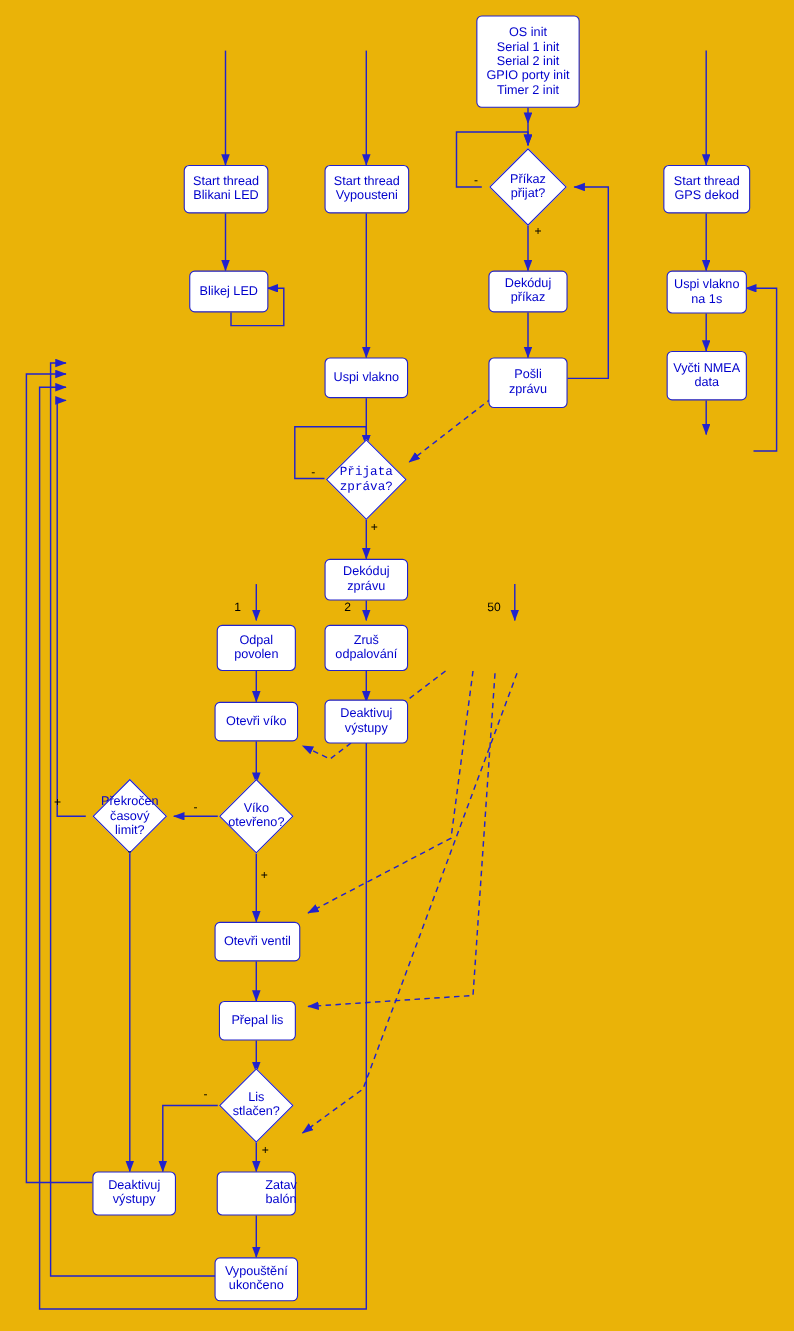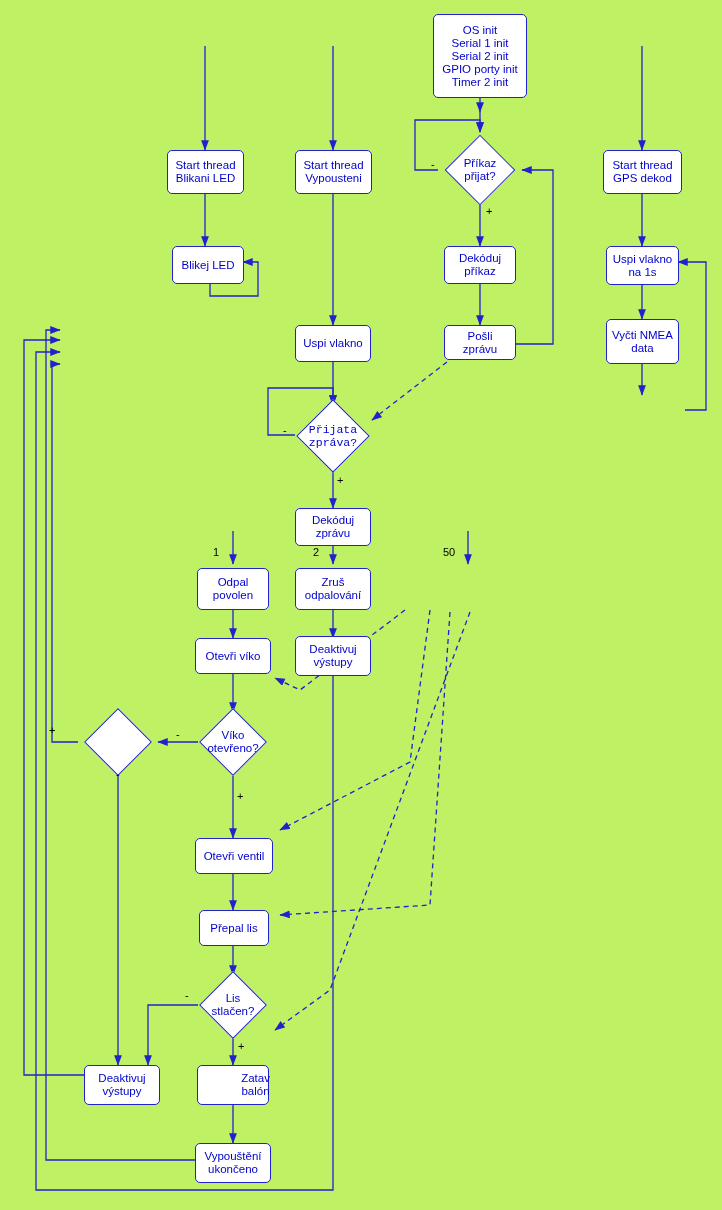--- a/index.html
+++ b/index.html
@@ -7,21 +7,21 @@
     padding: 0;
     background: #ffffff;
   }
   body {
     font-family: "Liberation Sans", sans-serif;
   }
   #canvas {
     position: relative;
     width: 722px;
     height: 1210px;
-    background: #bef264;
+    background: #eab308;
     overflow: hidden;
   }
   svg.edges {
     position: absolute;
     left: 0;
     top: 0;
     width: 722px;
     height: 1210px;
     pointer-events: none;
   }
@@ -192,21 +192,21 @@
 
   <div class="node box" style="left:606px;top:246px;width:73px;height:39px;">
     <span>Uspi vlakno
 na 1s</span>
   </div>
 
   <div class="node box" style="left:295px;top:325px;width:76px;height:37px;">
     <span>Uspi vlakno</span>
   </div>
 
-  <div class="node box" style="left:444px;top:325px;width:72px;height:35px;">
+  <div class="node box" style="left:444px;top:325px;width:72px;height:46px;">
     <span>Pošli
 zprávu</span>
   </div>
 
   <div class="node box" style="left:606px;top:319px;width:73px;height:45px;">
     <span>Vyčti NMEA
 data</span>
   </div>
 
   <div class="diamond-shape" style="left:307px;top:410px;width:52px;height:52px;"></div>
@@ -235,20 +235,25 @@
   <div class="node box" style="left:195px;top:638px;width:76px;height:36px;">
     <span>Otevři víko</span>
   </div>
 
   <div class="node box" style="left:295px;top:636px;width:76px;height:40px;">
     <span>Deaktivuj
 výstupy</span>
   </div>
 
   <div class="diamond-shape" style="left:94px;top:718px;width:48px;height:48px;"></div>
+  <div class="node diamond-label" style="left:73px;top:717px;width:90px;height:50px;">
+    <span>Překročen
+časový
+limit?</span>
+  </div>
 
   <div class="diamond-shape" style="left:209px;top:718px;width:48px;height:48px;"></div>
   <div class="node diamond-label" style="left:193px;top:722px;width:80px;height:40px;">
     <span>Víko
 otevřeno?</span>
   </div>
 
   <div class="node box" style="left:195px;top:838px;width:78px;height:36px;">
     <span>Otevři ventil</span>
   </div>

